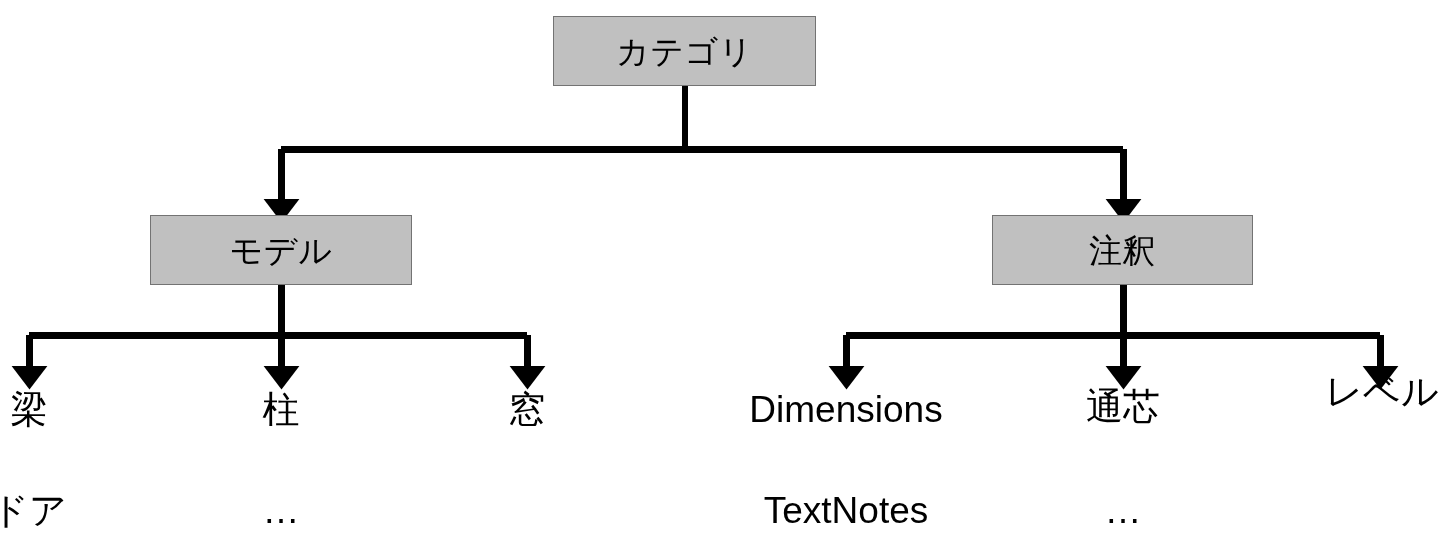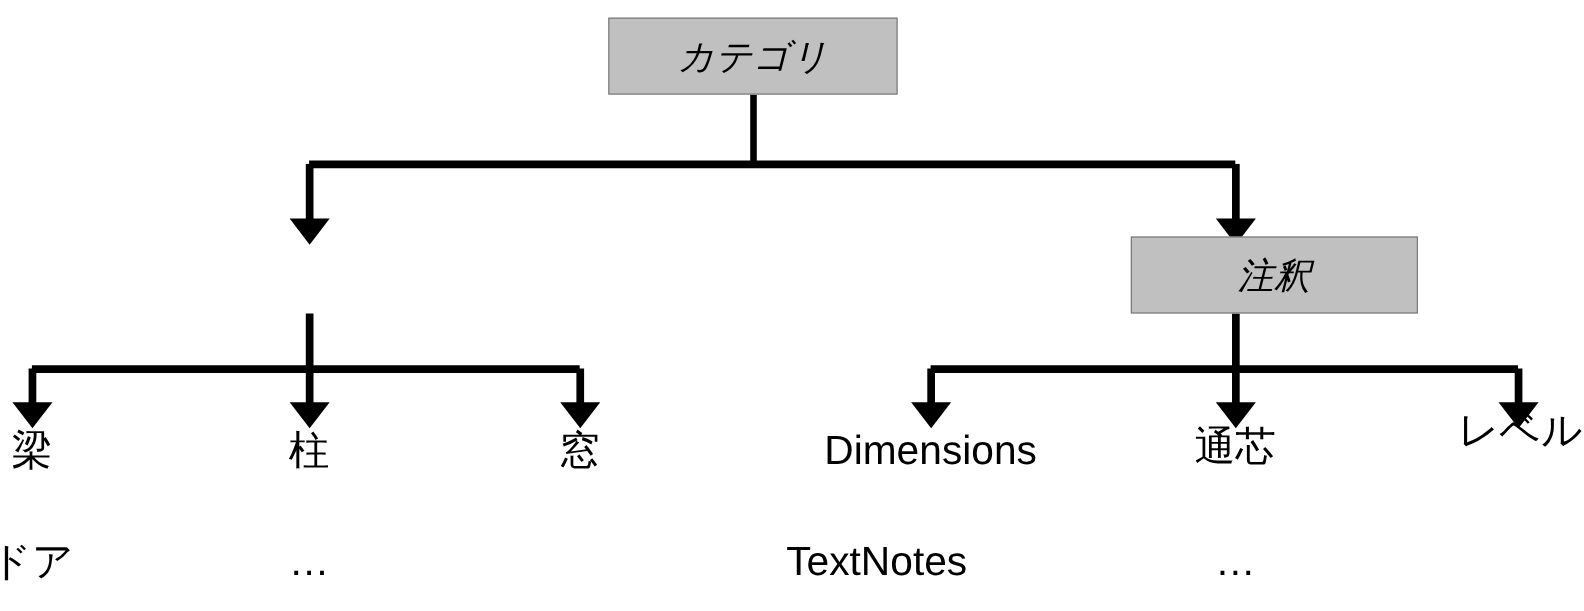--- a/index.html
+++ b/index.html
@@ -30,25 +30,24 @@
     box-sizing: border-box;
     background: #c0c0c0;
     border: 1px solid #737373;
     display: flex;
     align-items: center;
     justify-content: center;
     color: #000000;
     font-size: 33px;
     line-height: 1;
     letter-spacing: 0.5px;
-    font-style: italic;
   }
   .node-box.root   { left: 553px; top: 16px;  width: 263px; height: 70px; }
   .node-box.model  { left: 150px; top: 215px; width: 262px; height: 70px; }
-  .node-box.annot  { left: 992px; top: 215px; width: 261px; height: 70px; margin-left: 36px; }
+  .node-box.annot  { left: 992px; top: 215px; width: 261px; height: 70px; }
 
   .leaf-label {
     position: absolute;
     color: #000000;
     font-size: 37px;
     line-height: 1;
     white-space: nowrap;
     transform: translateX(-50%);
   }
   .sub-label {
@@ -99,31 +98,34 @@
 
     <path d="M846.5,335 L846.5,367" stroke="#000000" stroke-width="7" fill="none" marker-end="url(#arrowhead)"></path>
     <path d="M1123.5,335 L1123.5,367" stroke="#000000" stroke-width="7" fill="none" marker-end="url(#arrowhead)"></path>
     <path d="M1380.5,335 L1380.5,367" stroke="#000000" stroke-width="7" fill="none" marker-end="url(#arrowhead)"></path>
   </svg>
 
   <div class="node-box root">
     <span>カテゴリ</span>
   </div>
 
+  <div class="node-box model">
+    <span>モデル</span>
+  </div>
   <div class="node-box annot">
     <span>注釈</span>
   </div>
 
   <div class="leaf-label" style="left:29px; top:391px;">梁</div>
   <div class="leaf-label" style="left:281px; top:391px;">柱</div>
   <div class="leaf-label" style="left:527px; top:391px;">窓</div>
 
   <div class="leaf-label" style="left:846px; top:391px;">Dimensions</div>
   <div class="leaf-label" style="left:1123px; top:391px;font-family:Liberation Mono, monospace;">通芯</div>
   <div class="leaf-label" style="left:1382px; top:373px;">レベル</div>
 
   <div class="sub-label" style="left:29px; top:492px;">ドア</div>
   <div class="ellipsis" style="left:281px; top:492px;">…</div>
 
-  <div class="sub-label" style="left:797px; top:492px;text-align:center;">TextNotes</div>
+  <div class="sub-label" style="left:846px; top:492px;text-align:center;">TextNotes</div>
   <div class="ellipsis" style="left:1123px; top:492px;">…</div>
 
 </div>
 
 </body></html>

